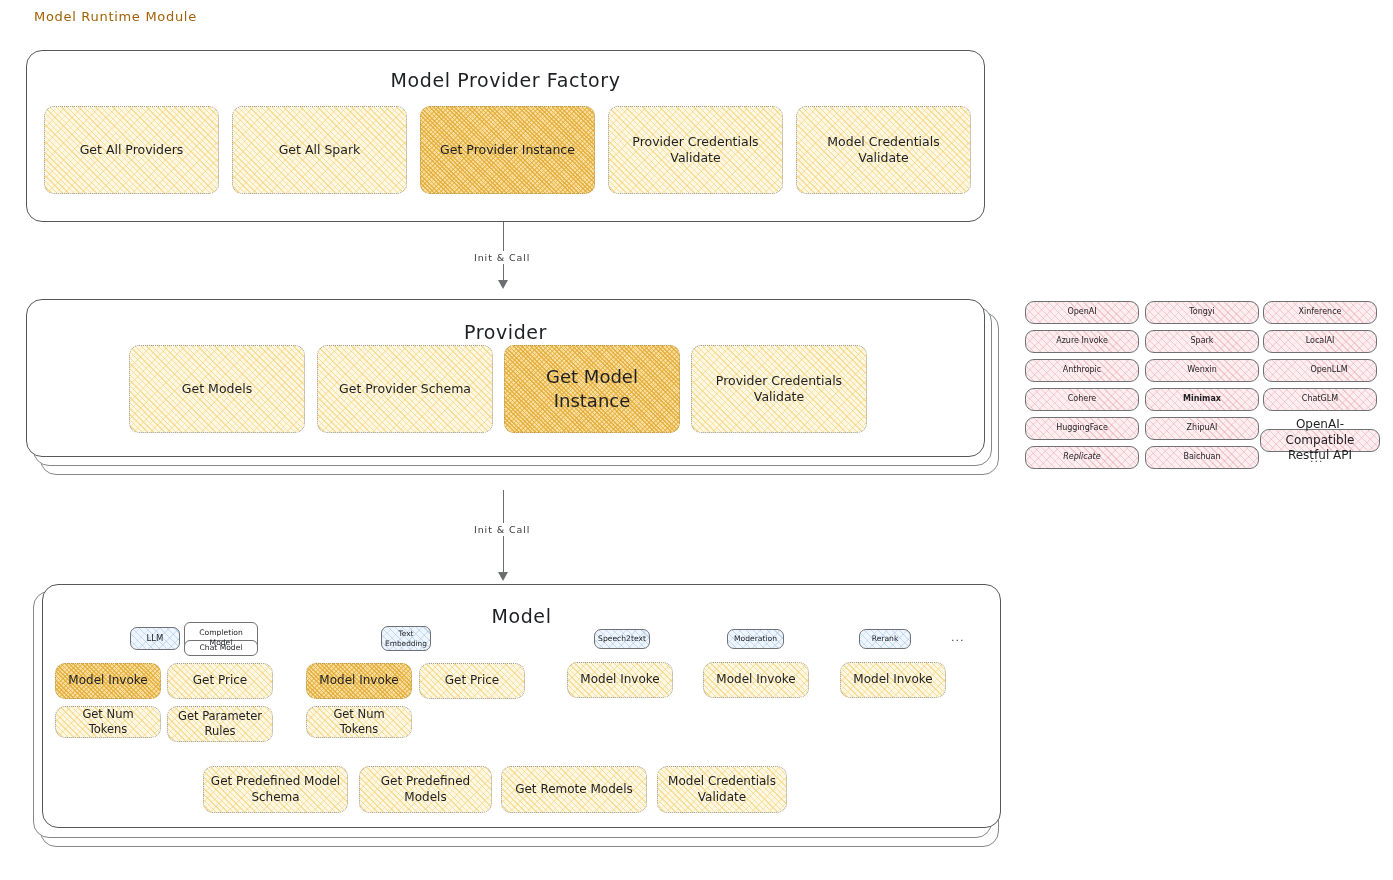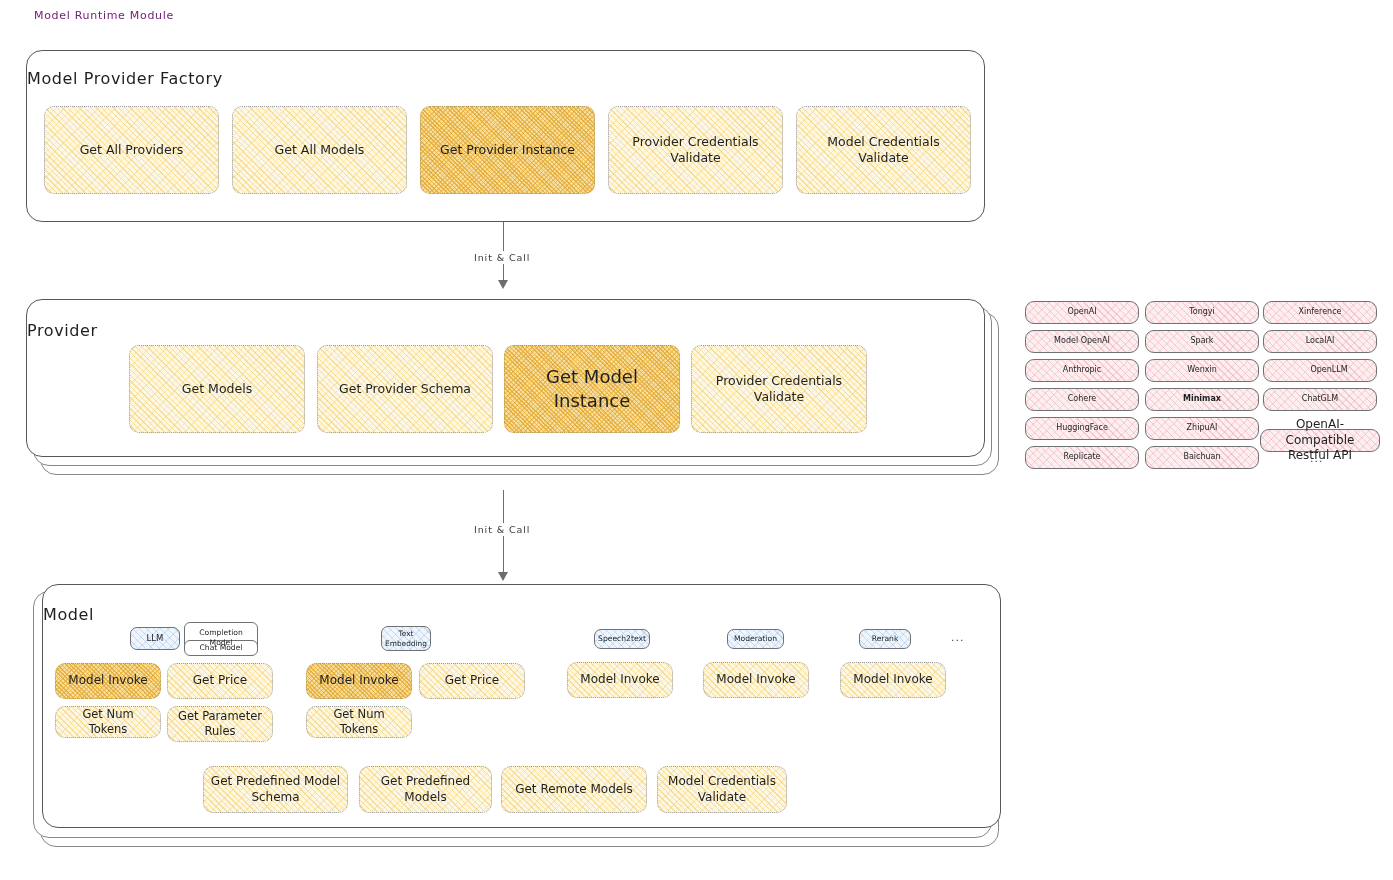--- a/index.html
+++ b/index.html
@@ -8,36 +8,36 @@
     background:#ffffff;
     font-family:"DejaVu Sans","Liberation Sans",sans-serif;
     overflow:hidden;
     position:relative;
     color:#1f2023;
   }
 
   
   #page-title{
     position:absolute;left:34px;top:9px;
-    font-size:11px;letter-spacing:.7px;color:#701a75;
+    font-size:13px;letter-spacing:.7px;color:#a16207;
     white-space:nowrap;
   }
 
   
   .panel{
     position:absolute;
     background:#fff;
     border:1.3px solid #56585c;
     border-radius:16px;
     box-sizing:border-box;
   }
   .panel-title{
     position:absolute;left:0;right:0;
-    text-align:left;
-    font-size:16px;letter-spacing:.6px;color:#1d1f22;
+    text-align:center;
+    font-size:19px;letter-spacing:.6px;color:#1d1f22;
   }
   
   .deck{
     position:absolute;
     background:#fff;
     border:1.2px solid #85878b;
     border-radius:16px;
     box-sizing:border-box;
   }
 
@@ -118,21 +118,21 @@
 
 <div id="page-title">Model Runtime Module</div>
 
 <div class="panel" style="left:26px;top:50px;width:959px;height:172px;">
   <div class="panel-title" style="top:18px;">Model Provider Factory</div>
 </div>
 <div class="box hatch-l" style="left:44px;top:106px;width:175px;height:88px;font-size:12.5px;">
   <span class="lbl">Get All Providers</span>
 </div>
 <div class="box hatch-l" style="left:232px;top:106px;width:175px;height:88px;font-size:12.5px;">
-  <span class="lbl">Get All Models</span>
+  <span class="lbl">Get All Spark</span>
 </div>
 <div class="box hatch-s" style="left:420px;top:106px;width:175px;height:88px;font-size:12.5px;">
   <span class="lbl">Get Provider Instance</span>
 </div>
 <div class="box hatch-l" style="left:608px;top:106px;width:175px;height:88px;font-size:12.5px;">
   <span class="lbl">Provider Credentials Validate</span>
 </div>
 <div class="box hatch-l" style="left:796px;top:106px;width:175px;height:88px;font-size:12.5px;">
   <span class="lbl">Model Credentials Validate</span>
 </div>
@@ -156,32 +156,32 @@
   <span class="lbl">Get Model Instance</span>
 </div>
 <div class="box hatch-l" style="left:691px;top:345px;width:176px;height:88px;font-size:12.5px;">
   <span class="lbl">Provider Credentials Validate</span>
 </div>
 
 <div class="box hatch-p" style="left:1025px;top:301px;width:114px;height:23px;font-size:8px;">
   <span class="lbl">OpenAI</span>
 </div>
 <div class="box hatch-p" style="left:1025px;top:330px;width:114px;height:23px;font-size:8px;">
-  <span class="lbl">Model OpenAI</span>
+  <span class="lbl">Azure Invoke</span>
 </div>
 <div class="box hatch-p" style="left:1025px;top:359px;width:114px;height:23px;font-size:8px;">
   <span class="lbl">Anthropic</span>
 </div>
 <div class="box hatch-p" style="left:1025px;top:388px;width:114px;height:23px;font-size:8px;">
   <span class="lbl">Cohere</span>
 </div>
 <div class="box hatch-p" style="left:1025px;top:417px;width:114px;height:23px;font-size:8px;">
   <span class="lbl">HuggingFace</span>
 </div>
-<div class="box hatch-p" style="left:1025px;top:446px;width:114px;height:23px;font-size:8px;">
+<div class="box hatch-p" style="left:1025px;top:446px;width:114px;height:23px;font-size:8px;font-style:italic;">
   <span class="lbl">Replicate</span>
 </div>
 
 <div class="box hatch-p" style="left:1145px;top:301px;width:114px;height:23px;font-size:8px;">
   <span class="lbl">Tongyi</span>
 </div>
 <div class="box hatch-p" style="left:1145px;top:330px;width:114px;height:23px;font-size:8px;">
   <span class="lbl">Spark</span>
 </div>
 <div class="box hatch-p" style="left:1145px;top:359px;width:114px;height:23px;font-size:8px;">

